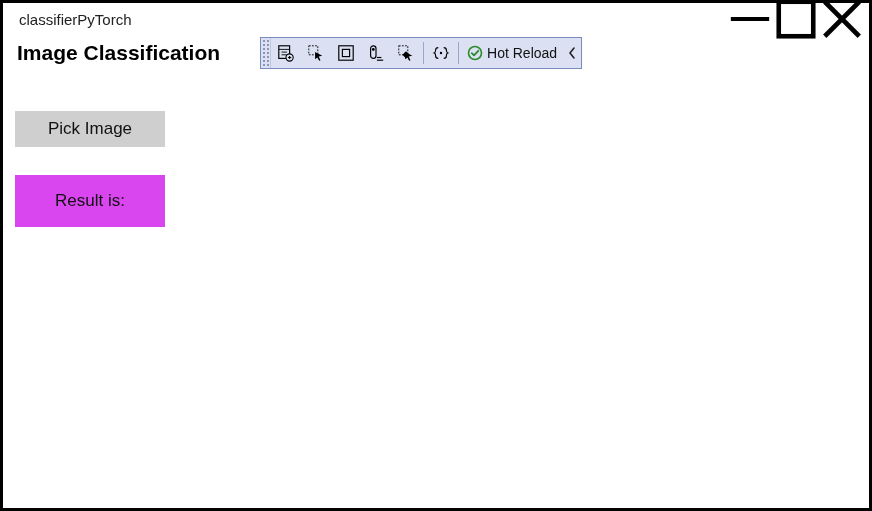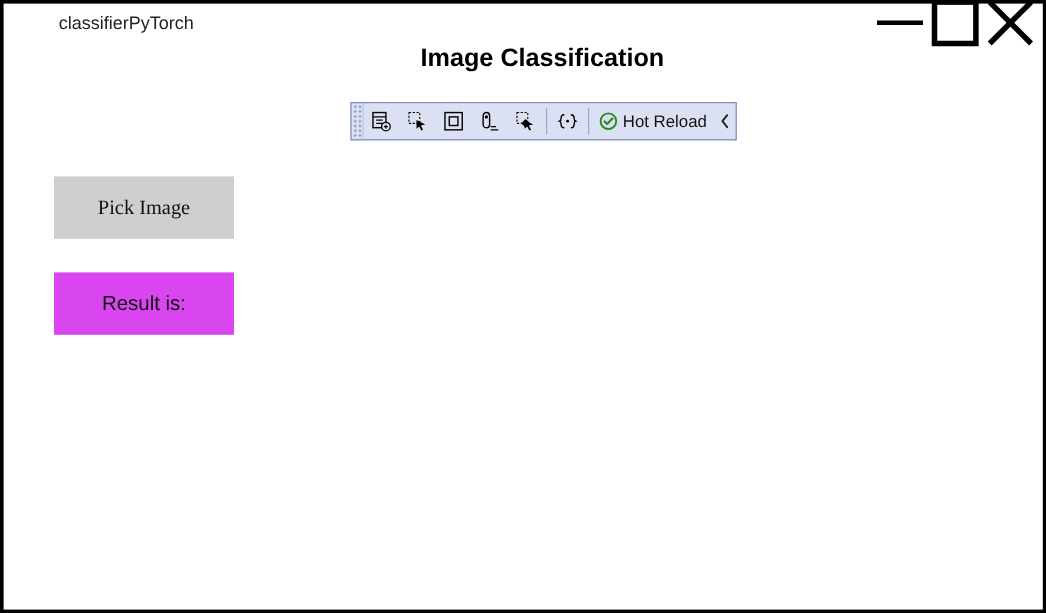--- a/index.html
+++ b/index.html
@@ -10,21 +10,20 @@
     background: #fff;
   }
   .window {
     width: 872px;
     height: 511px;
     border: 3px solid #000;
     background: #fff;
     display: flex;
     flex-direction: column;
     position: relative;
-    padding-left: 30px;
   }
   .titlebar {
     height: 32px;
     display: flex;
     align-items: center;
     padding: 0 4px 0 16px;
   }
   .title {
     font-size: 15px;
     color: #222;
@@ -48,36 +47,35 @@
   .content {
     flex: 1;
     position: relative;
     padding: 0 12px;
   }
   .header-row {
     display: flex;
     align-items: center;
     gap: 24px;
     padding: 2px 0;
-    flex-direction: column;
   }
   .page-title {
     font-size: 21px;
     font-weight: 700;
     color: #000;
     margin: 0;
     padding-left: 2px;
   }
   .debug-toolbar {
     display: flex;
     align-items: stretch;
     height: 32px;
     border: 1px solid #7a8bbd;
     background: #dbe1f3;
-    margin-left: 4px;
+    margin-left: 16px;
     text-align: center;
   }
   .tb-grip {
     width: 10px;
     background-image: radial-gradient(circle, #8a95b8 0.8px, transparent 0.9px);
     background-size: 4px 4px;
     background-position: 1px 1px;
     border-right: 1px solid #c0c8e0;
   }
   .tb-btn {
@@ -107,33 +105,33 @@
   .tb-chevron {
     width: 18px;
     display: flex;
     align-items: center;
     justify-content: center;
     cursor: pointer;
     font-size: 14px;
     color: #222;
   }
   .pick-btn {
-    margin-top: 28px;
+    margin-top: 40px;
     margin-left: 0px;
     width: 150px;
-    height: 52px;
+    height: 36px;
     background: #cfcfcf;
     border: none;
     font-size: 17px;
     color: #111;
     display: flex;
     align-items: center;
     justify-content: center;
     cursor: pointer;
-    font-family: Liberation Serif, serif;
+    font-family: Liberation Sans, sans-serif;
   }
   .result-box {
     margin-top: 28px;
     margin-left: 0px;
     width: 150px;
     height: 52px;
     background: #d946ef;
     font-size: 17px;
     color: #111;
     display: flex;

